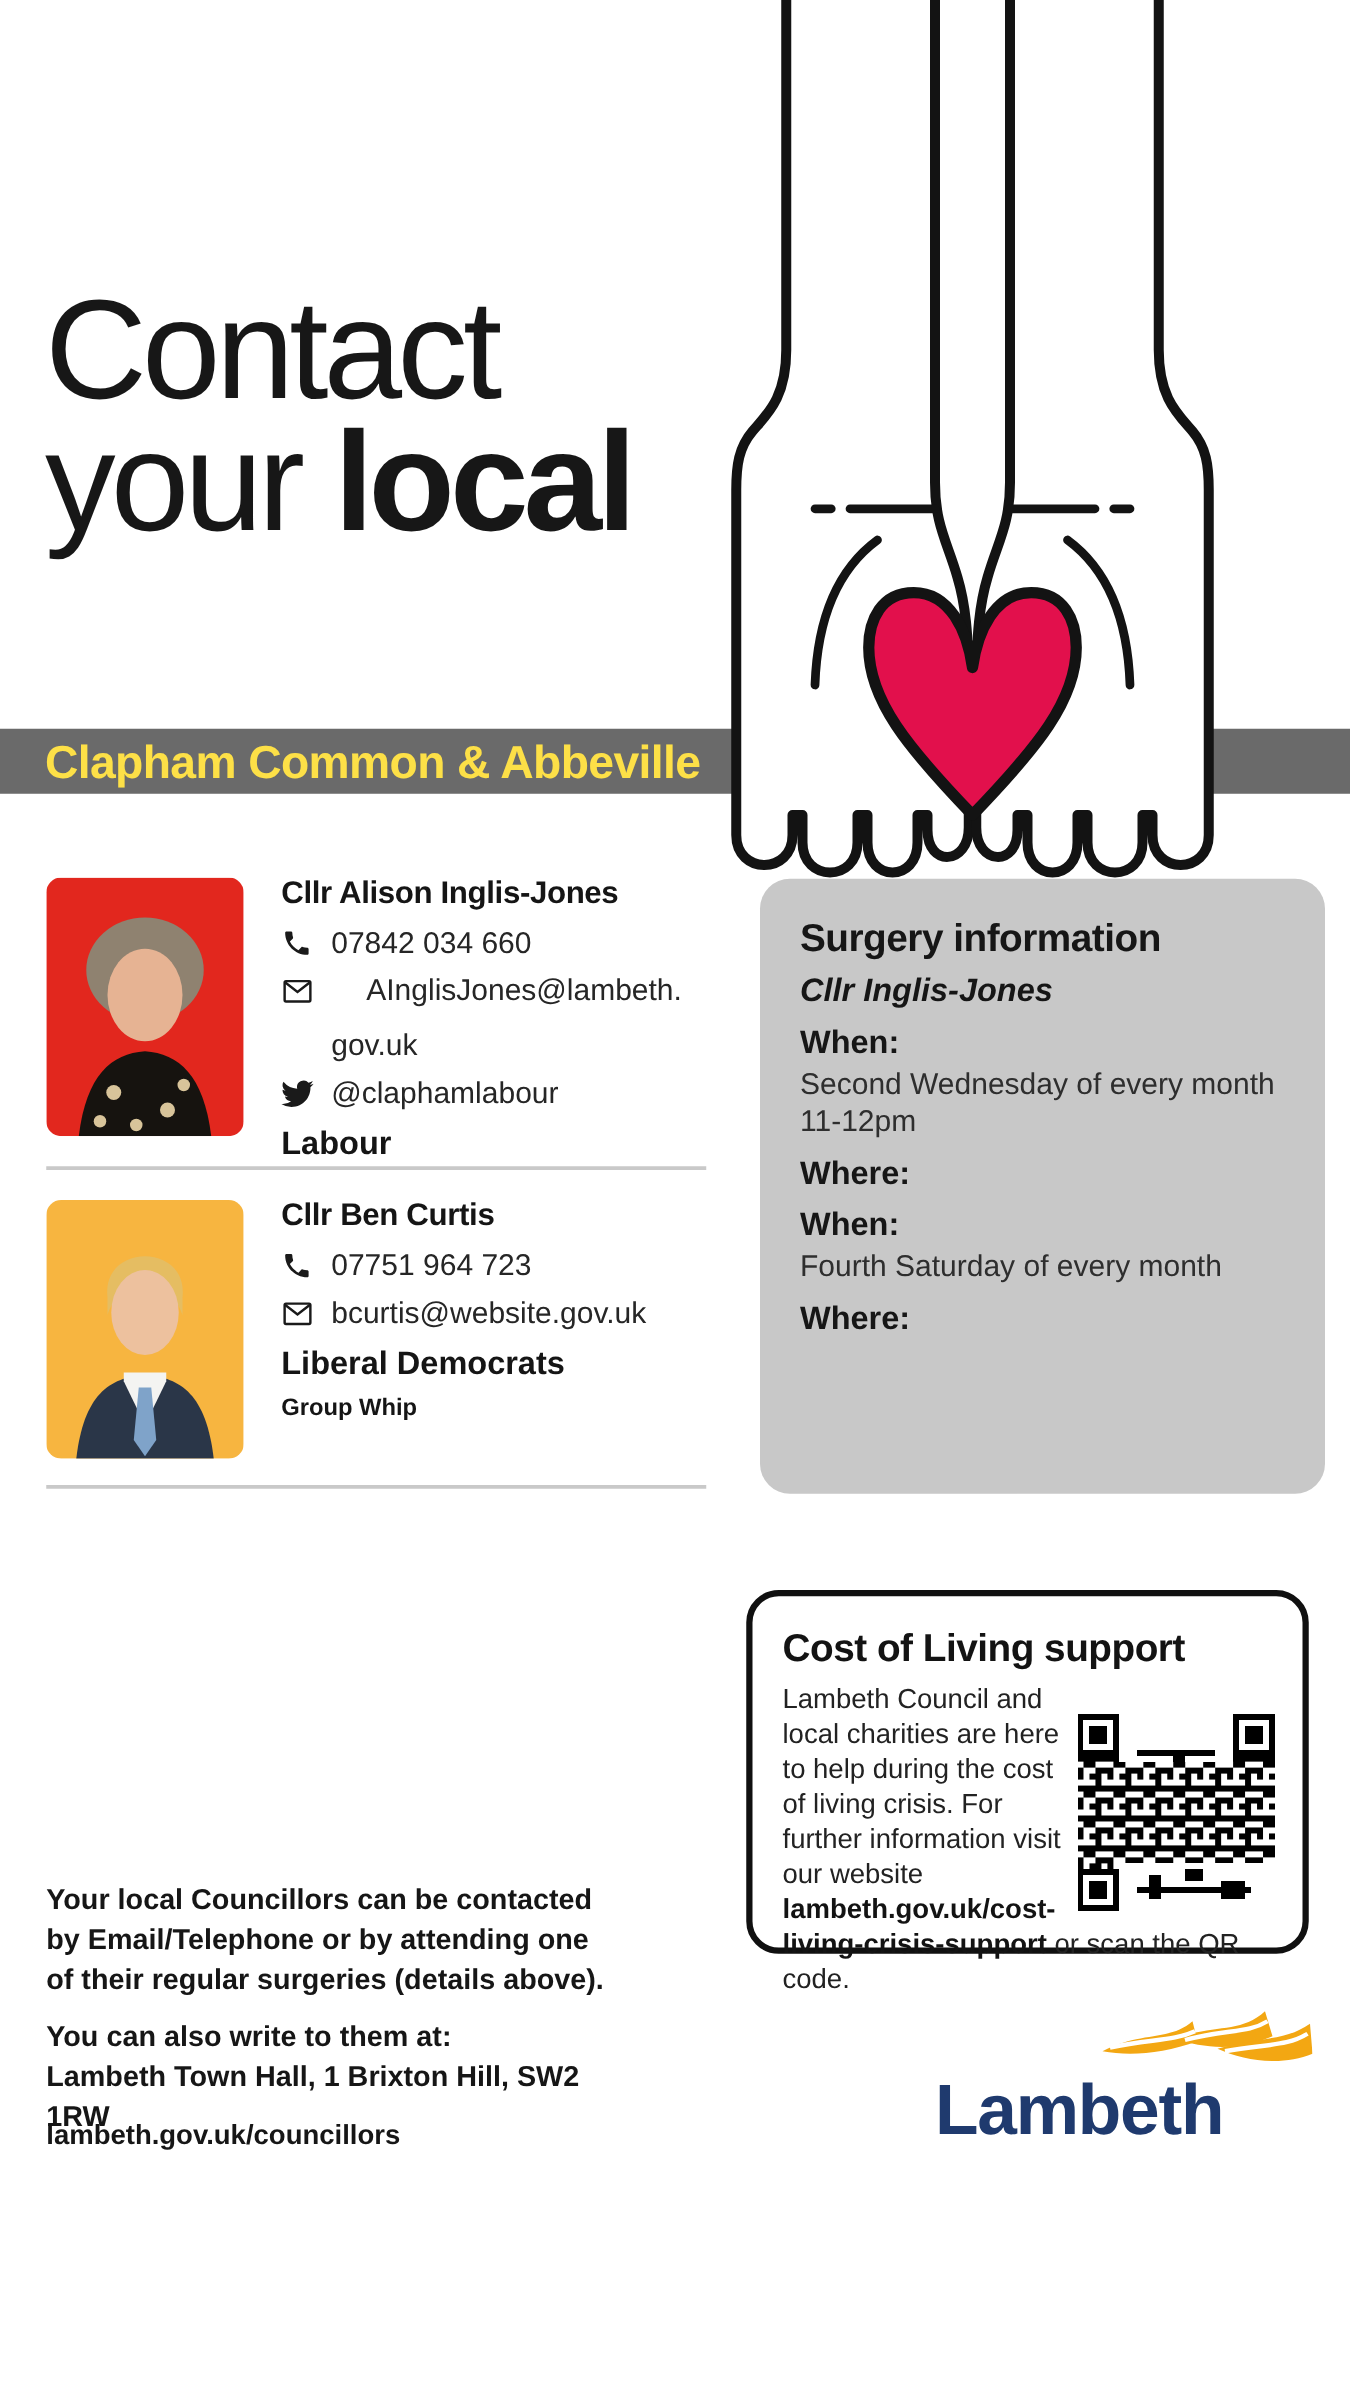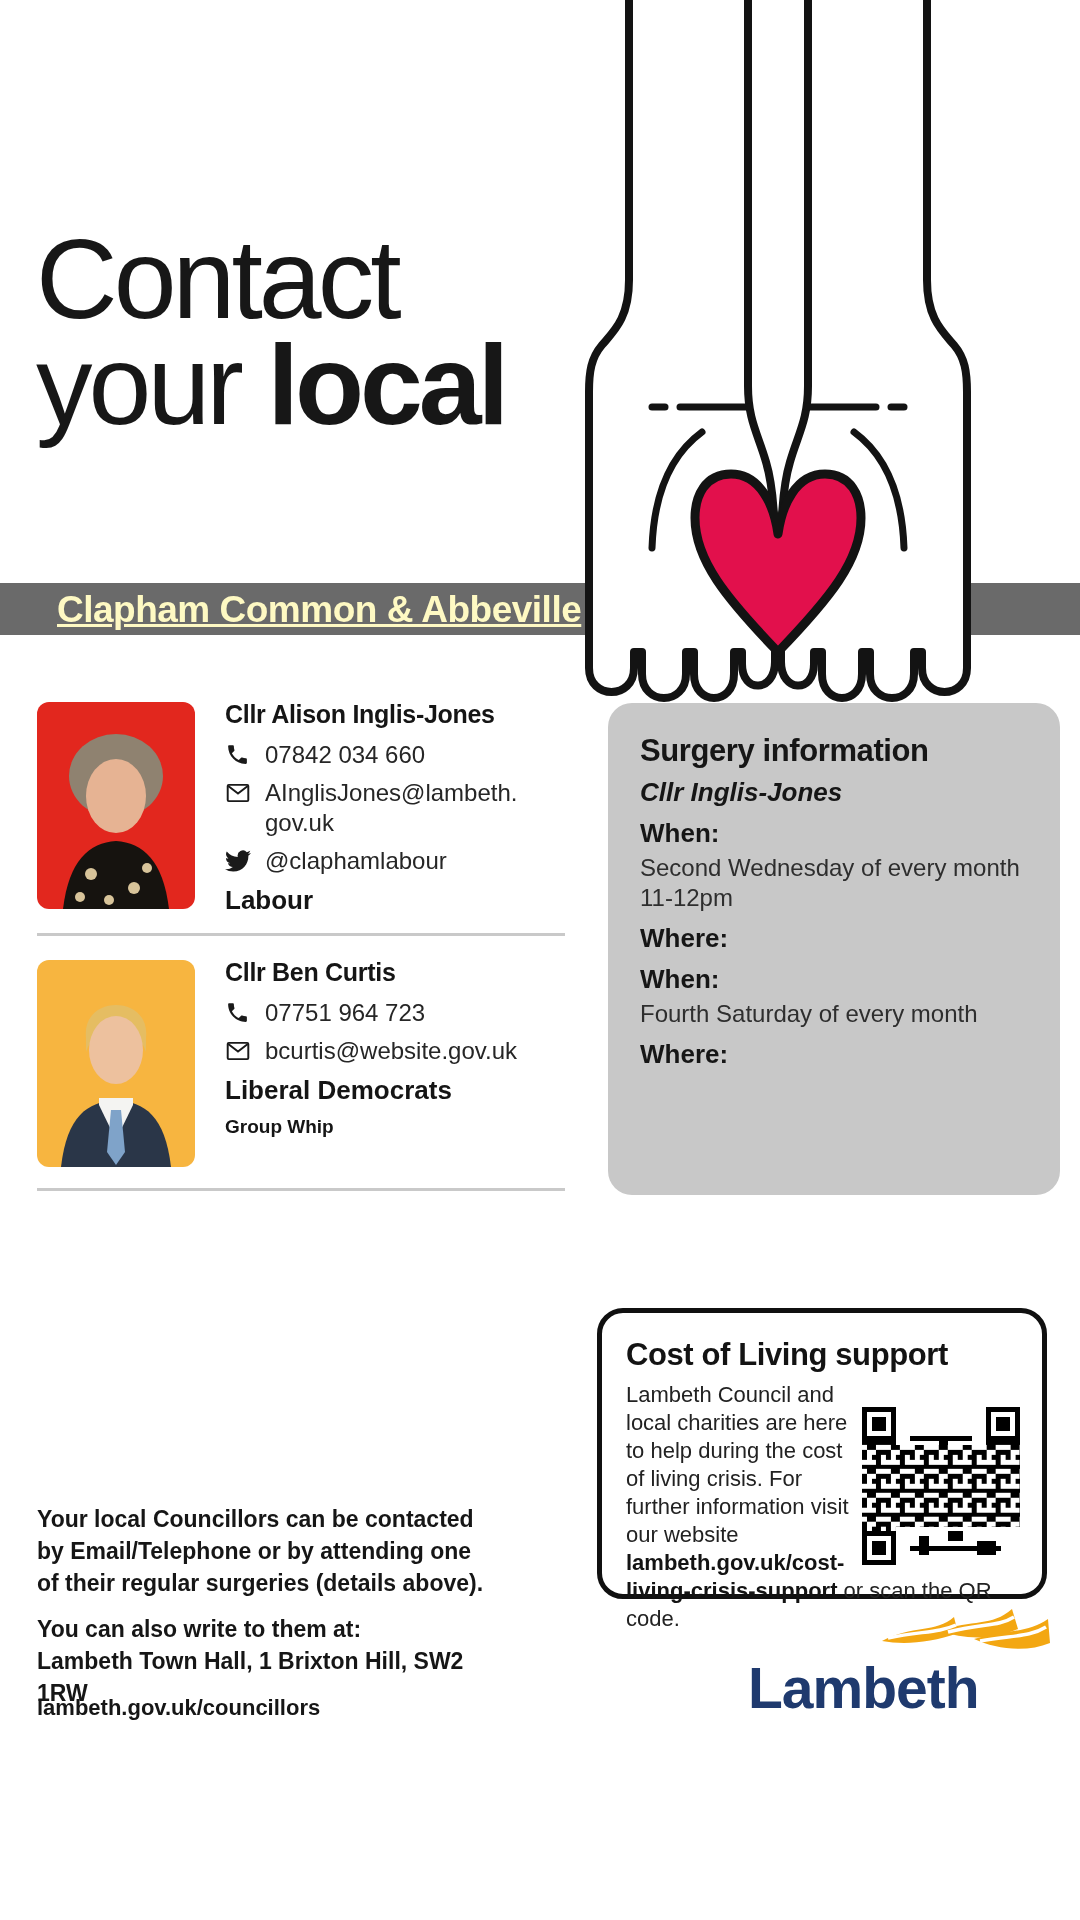--- a/index.html
+++ b/index.html
@@ -7,22 +7,22 @@
        font-family:"Liberation Sans","DejaVu Sans",sans-serif;color:#1a1a1a;}
   .abs{position:absolute;}
 
   
   .title{left:36px;top:226px;font-size:113px;line-height:106px;letter-spacing:-0.035em;
          font-weight:400;color:#171717;z-index:1;}
   .title b{font-weight:700;}
 
   
   .banner{left:0;top:583px;width:1080px;height:52px;background:#6a6a6a;z-index:1;}
-  .banner span{display:block;padding-left:57px;line-height:53px;font-size:37px;font-weight:700;
-               letter-spacing:-0.5px;color:#fef9c3;text-decoration:underline;}
+  .banner span{display:block;padding-left:36px;line-height:53px;font-size:37px;font-weight:700;
+               letter-spacing:-0.5px;color:#fde047;}
 
   
   .hands{left:0;top:0;width:1080px;height:1920px;z-index:3;pointer-events:none;}
 
   
   .photo{width:158px;height:207px;border-radius:12px;overflow:hidden;z-index:2;}
   .cardtext{width:345px;z-index:2;}
   .cname{font-size:25px;font-weight:700;letter-spacing:-0.3px;margin:0 0 12px 0;color:#151515;}
   .crow{display:flex;align-items:flex-start;margin:0 0 10px 0;font-size:24px;color:#262626;white-space:nowrap;}
   .cicon{width:40px;flex:0 0 40px;padding-top:1px;color:#1a1a1a;}
@@ -35,21 +35,21 @@
   
   .surgery{left:608px;top:703px;width:452px;height:492px;background:#c8c8c8;border-radius:24px;
            z-index:1;box-sizing:border-box;padding:26px 30px 0 32px;}
   .stitle{font-size:31px;font-weight:700;letter-spacing:-0.4px;color:#161616;margin:4px 0 8px 0;}
   .ssub{font-size:26px;font-weight:700;color:#161616;margin:0 0 6px 0;font-style:italic;}
   .slabel{font-size:26px;font-weight:700;color:#161616;margin:10px 0 4px 0;}
   .sbody{font-size:24px;line-height:30px;color:#2e2e2e;}
 
   
   .cost{left:597px;top:1272px;width:450px;height:291px;box-sizing:border-box;background:#ffffff;
-        border:5px solid #101010;border-radius:26px;z-index:2;padding:18px 22px 0 24px;margin-top:36px;}
+        border:5px solid #101010;border-radius:26px;z-index:2;padding:18px 22px 0 24px;}
   .ctitle{font-size:31px;font-weight:700;letter-spacing:-0.4px;color:#131313;margin:6px 0 8px 0;}
   .cbody{font-size:22px;line-height:28px;color:#222222;}
   .cbody b{color:#131313;}
   .qr{float:right;width:158px;height:158px;margin:26px 0 6px 12px;}
 
   
   .fpara{left:37px;width:480px;font-weight:700;font-size:23px;line-height:32px;color:#161616;
          white-space:pre-line;z-index:1;}
   .fsite{left:37px;top:1695px;font-weight:700;font-size:22px;color:#161616;z-index:1;}
 
@@ -86,21 +86,21 @@
 <div class="abs cardtext" style="left:225px;top:700px;">
   <div class="cname">Cllr Alison Inglis-Jones</div>
   <div class="crow">
     <span class="cicon">
       <svg width="25" height="25" viewBox="0 0 24 24" fill="currentColor">
           <path d="M6.62 10.79c1.44 2.83 3.76 5.14 6.59 6.59l2.2-2.21c.27-.27.67-.36 1.02-.24 1.12.37 2.33.57 3.57.57.55 0 1 .45 1 1V20c0 .55-.45 1-1 1-9.39 0-17-7.61-17-17 0-.55.45-1 1-1h3.5c.55 0 1 .45 1 1 0 1.25.2 2.45.57 3.57.11.35.03.74-.25 1.02l-2.2 2.2z"></path>
         </svg>
     </span>
     <span>07842 034 660</span>
   </div>
-  <div class="crow" style="margin-bottom:2px;">
+  <div class="crow" style="margin-bottom:16px;gap:28px;">
     <span class="cicon">
       <svg width="26" height="26" viewBox="0 0 24 24" fill="none" stroke="currentColor" stroke-width="1.8">
           <rect x="2.5" y="4.5" width="19" height="15" rx="1"></rect>
           <path d="M3 5.5 L12 12.5 L21 5.5"></path>
         </svg>
     </span>
     <span>AInglisJones@lambeth.</span>
   </div>
   <div class="emailwrap">gov.uk</div>
   <div class="crow">

